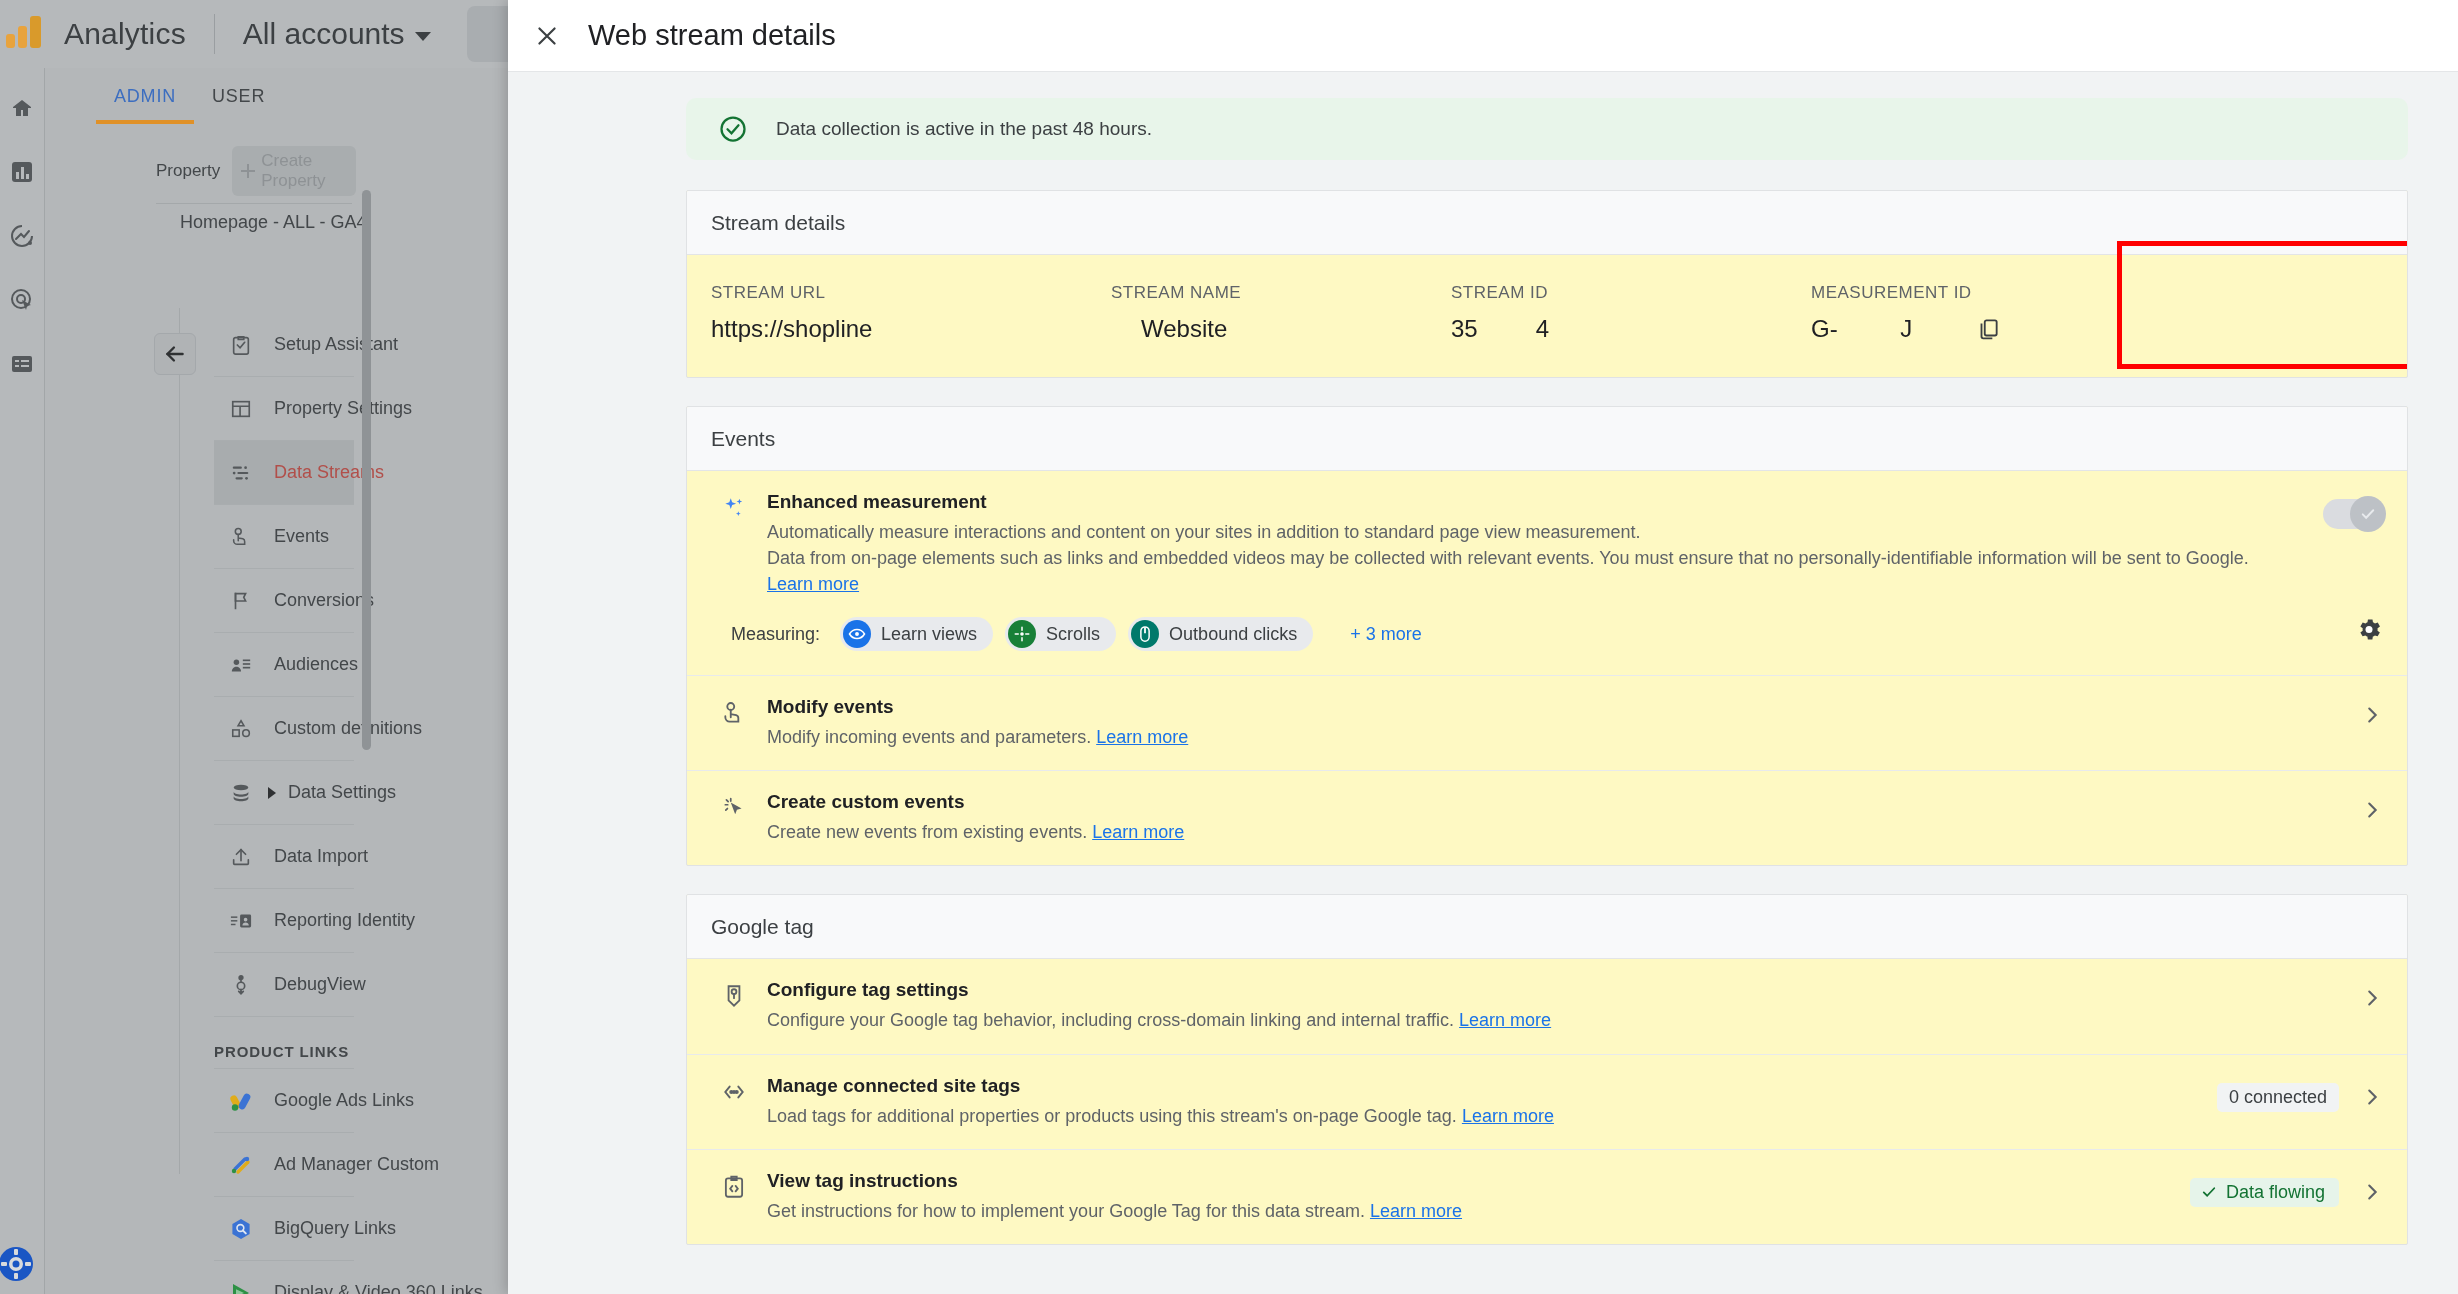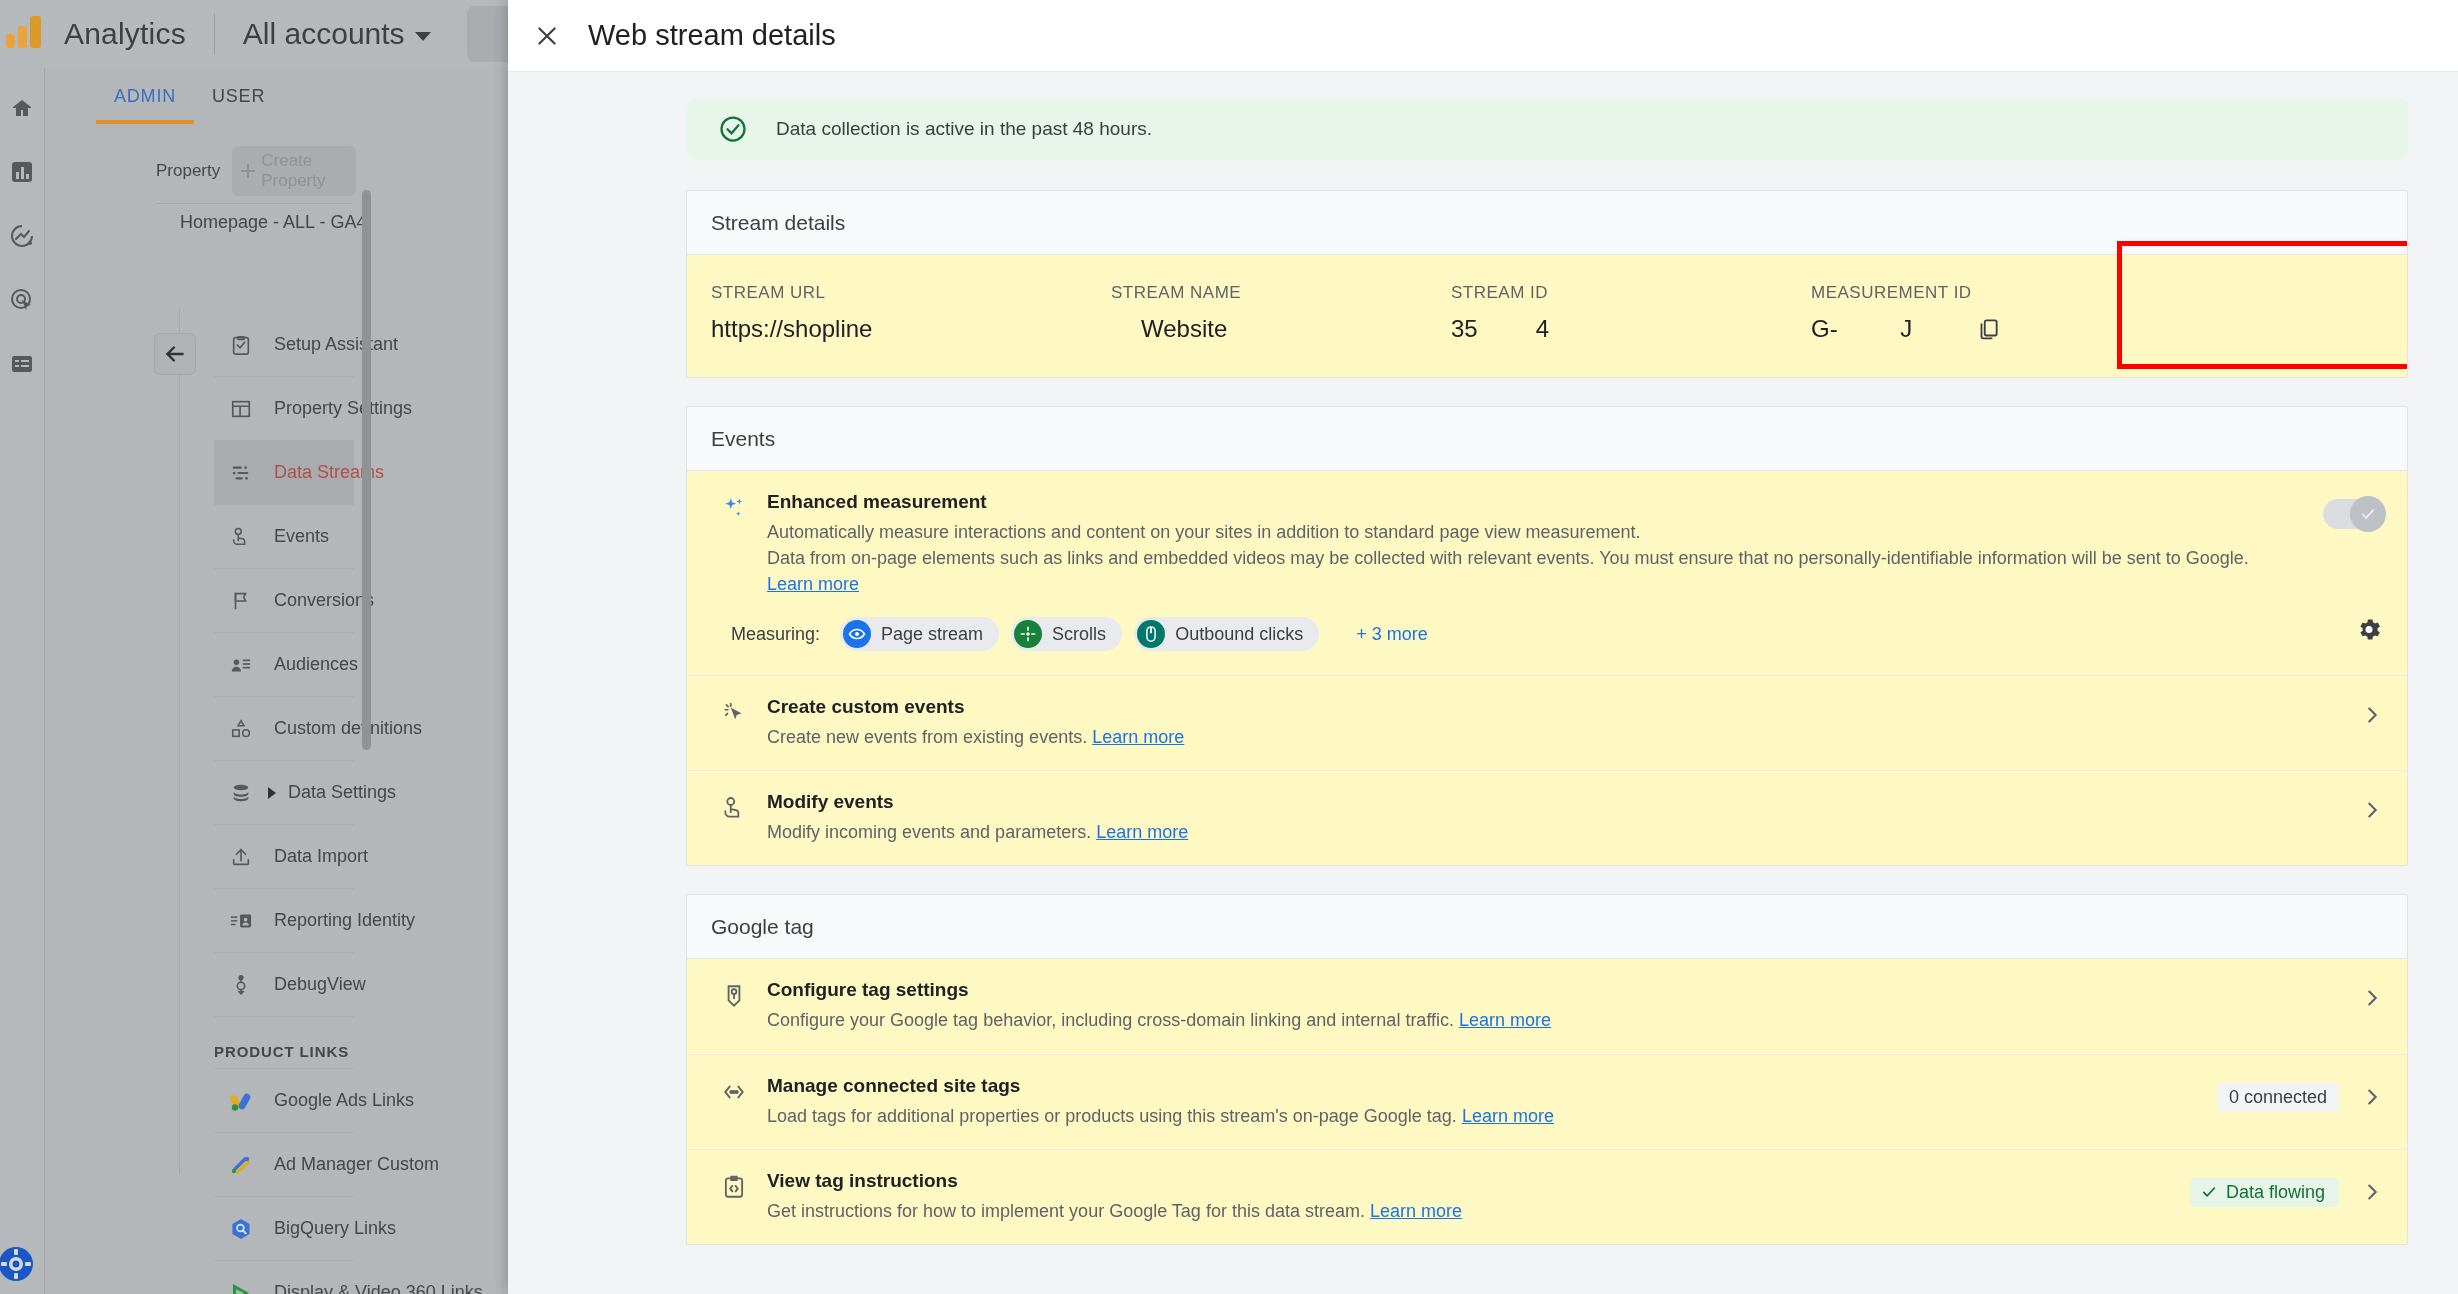--- a/index.html
+++ b/index.html
@@ -692,21 +692,21 @@
         <div id="measuring-row">
           <span id="measuring-label">Measuring:</span>
 
           <span class="chip">
             <span class="chip-ico" style="background:#1a73e8">
               <svg width="18" height="18" viewBox="0 0 24 24" fill="none" stroke="#fff" stroke-width="2">
                   <path d="M2 12s3.6-6 10-6 10 6 10 6-3.6 6-10 6S2 12 2 12z"></path>
                   <circle cx="12" cy="12" r="2.6" fill="#fff" stroke="none"></circle>
                 </svg>
             </span>
-            <span>Page stream</span>
+            <span>Learn views</span>
           </span>
 
           <span class="chip">
             <span class="chip-ico" style="background:#188038">
               <svg width="18" height="18" viewBox="0 0 24 24" fill="none" stroke="#fff" stroke-width="2" stroke-linecap="round">
                   <circle cx="12" cy="12" r="2.4" fill="#fff" stroke="none"></circle>
                   <path d="M12 3l0 4M12 17l0 4M3 12h4M17 12h4"></path>
                 </svg>
             </span>
             <span>Scrolls</span>
@@ -727,54 +727,54 @@
           <span id="measuring-gear">
             <svg width="28" height="28" viewBox="0 0 24 24" fill="currentColor">
                 <path d="M19.4 13l2-1.6-1.9-3.3-2.4.8a7.5 7.5 0 0 0-1.7-1l-.4-2.5h-3.9l-.4 2.5c-.6.3-1.2.6-1.7 1l-2.4-.8L4.6 11.4l2 1.6a7.3 7.3 0 0 0 0 2l-2 1.6 1.9 3.3 2.4-.8c.5.4 1.1.8 1.7 1l.4 2.5h3.9l.4-2.5c.6-.3 1.2-.6 1.7-1l2.4.8 1.9-3.3-2-1.6c.1-.7.1-1.3 0-2z" transform="translate(0,-1.6)"></path>
                 <circle cx="12" cy="12.4" r="3" fill="#fff"></circle>
               </svg>
           </span>
         </div>
 
         <div class="row">
           <div class="row-ico">
+            <svg width="26" height="26" viewBox="0 0 24 24" fill="none" stroke="currentColor" stroke-width="1.7">
+                <circle cx="9" cy="6" r="3.2"></circle>
+                <path d="M9 9v7M9 13l5 1a3 3 0 0 1 2 3v3H8a4 4 0 0 1-4-4v-1" stroke-linecap="round"></path>
+              </svg>
+          </div>
+          <div class="row-main">
+            <div class="row-title">Modify events</div>
+            <div class="row-desc">
+              <span>Modify incoming events and parameters.</span>
+              <a class="lnk" href="#">Learn more</a>
+            </div>
+          </div>
+          <div class="row-right">
+            <span class="chev">
+              <svg width="22" height="22" viewBox="0 0 24 24" fill="none" stroke="currentColor" stroke-width="2.3" stroke-linecap="round">
+                  <path d="M9 5l7 7-7 7"></path>
+                </svg>
+            </span>
+          </div>
+        </div>
+
+        <div class="row">
+          <div class="row-ico">
             <svg width="26" height="26" viewBox="0 0 24 24" fill="currentColor">
                 <path d="M9 7l10 5.5-4.3 1-1.6 4.2z"></path>
                 <g stroke="currentColor" stroke-width="1.6" stroke-linecap="round">
                   <path d="M5 4.5l1.6 1.6M4 9h2.2M9 3.4v2.2M4.4 14l1.5-1.5"></path>
                 </g>
               </svg>
           </div>
           <div class="row-main">
             <div class="row-title">Create custom events</div>
             <div class="row-desc">
               <span>Create new events from existing events.</span>
-              <a class="lnk" href="#">Learn more</a>
-            </div>
-          </div>
-          <div class="row-right">
-            <span class="chev">
-              <svg width="22" height="22" viewBox="0 0 24 24" fill="none" stroke="currentColor" stroke-width="2.3" stroke-linecap="round">
-                  <path d="M9 5l7 7-7 7"></path>
-                </svg>
-            </span>
-          </div>
-        </div>
-
-        <div class="row">
-          <div class="row-ico">
-            <svg width="26" height="26" viewBox="0 0 24 24" fill="none" stroke="currentColor" stroke-width="1.7">
-                <circle cx="9" cy="6" r="3.2"></circle>
-                <path d="M9 9v7M9 13l5 1a3 3 0 0 1 2 3v3H8a4 4 0 0 1-4-4v-1" stroke-linecap="round"></path>
-              </svg>
-          </div>
-          <div class="row-main">
-            <div class="row-title">Modify events</div>
-            <div class="row-desc">
-              <span>Modify incoming events and parameters.</span>
               <a class="lnk" href="#">Learn more</a>
             </div>
           </div>
           <div class="row-right">
             <span class="chev">
               <svg width="22" height="22" viewBox="0 0 24 24" fill="none" stroke="currentColor" stroke-width="2.3" stroke-linecap="round">
                   <path d="M9 5l7 7-7 7"></path>
                 </svg>
             </span>
           </div>

